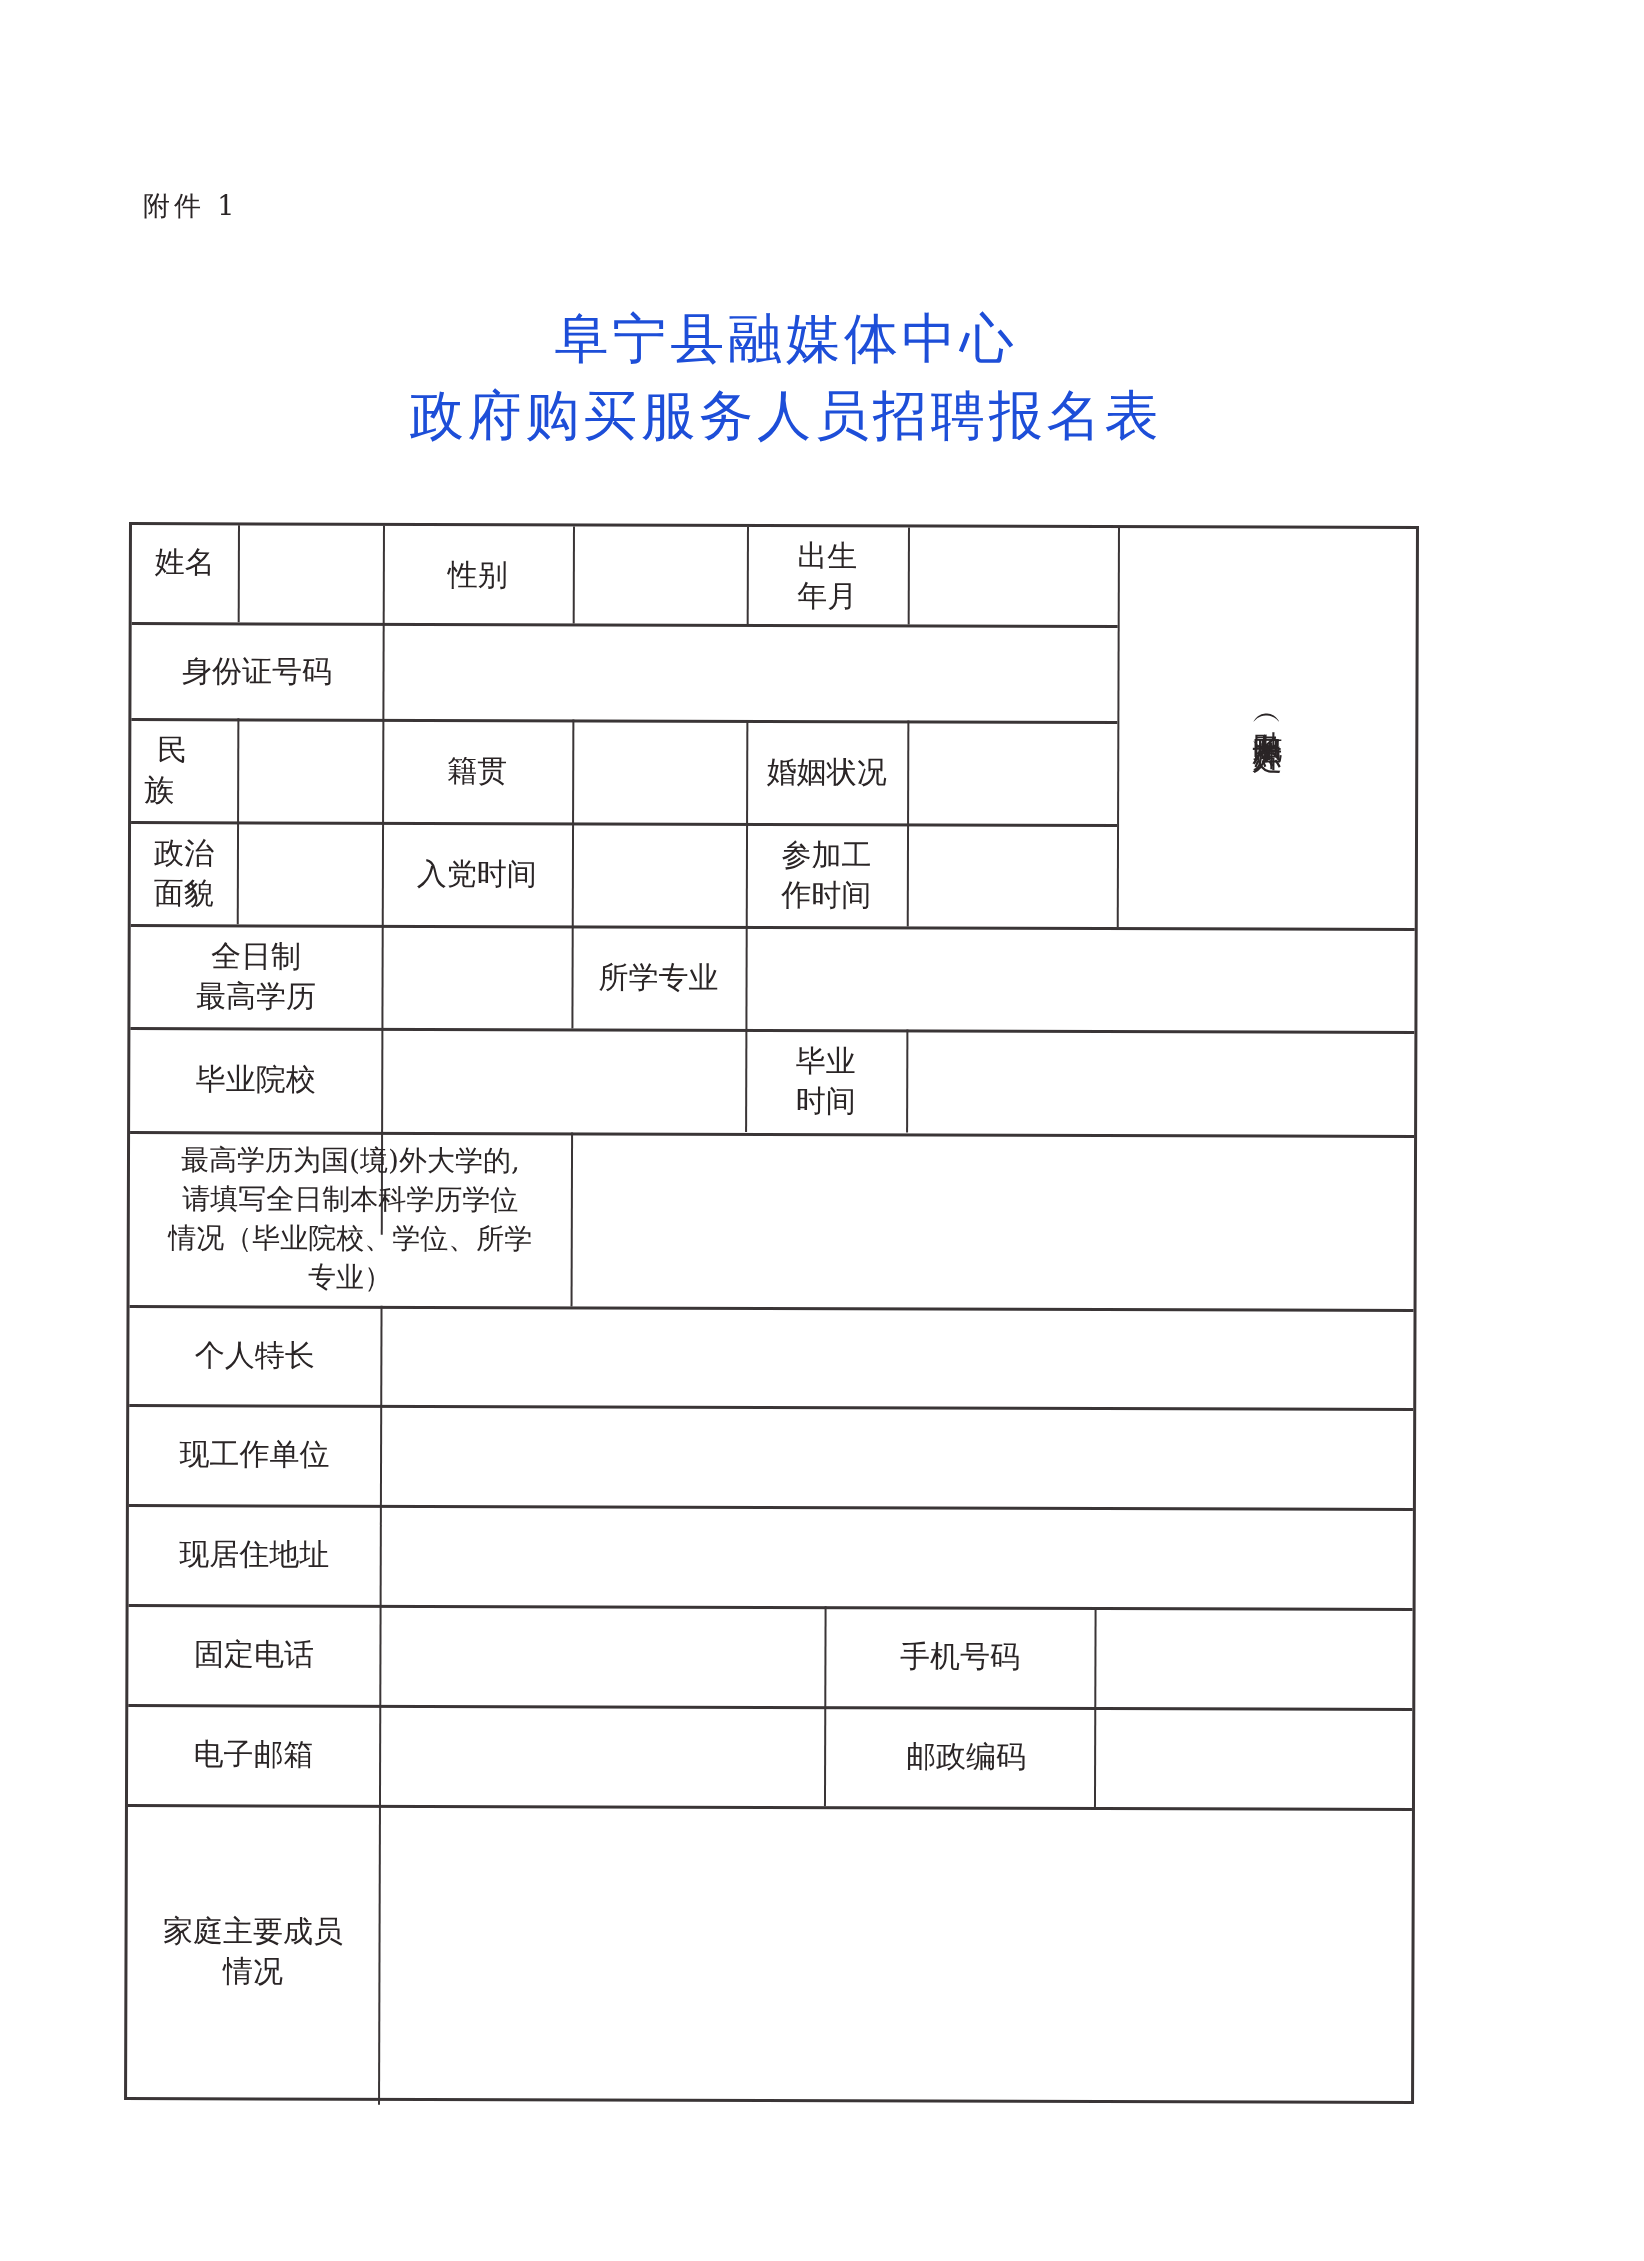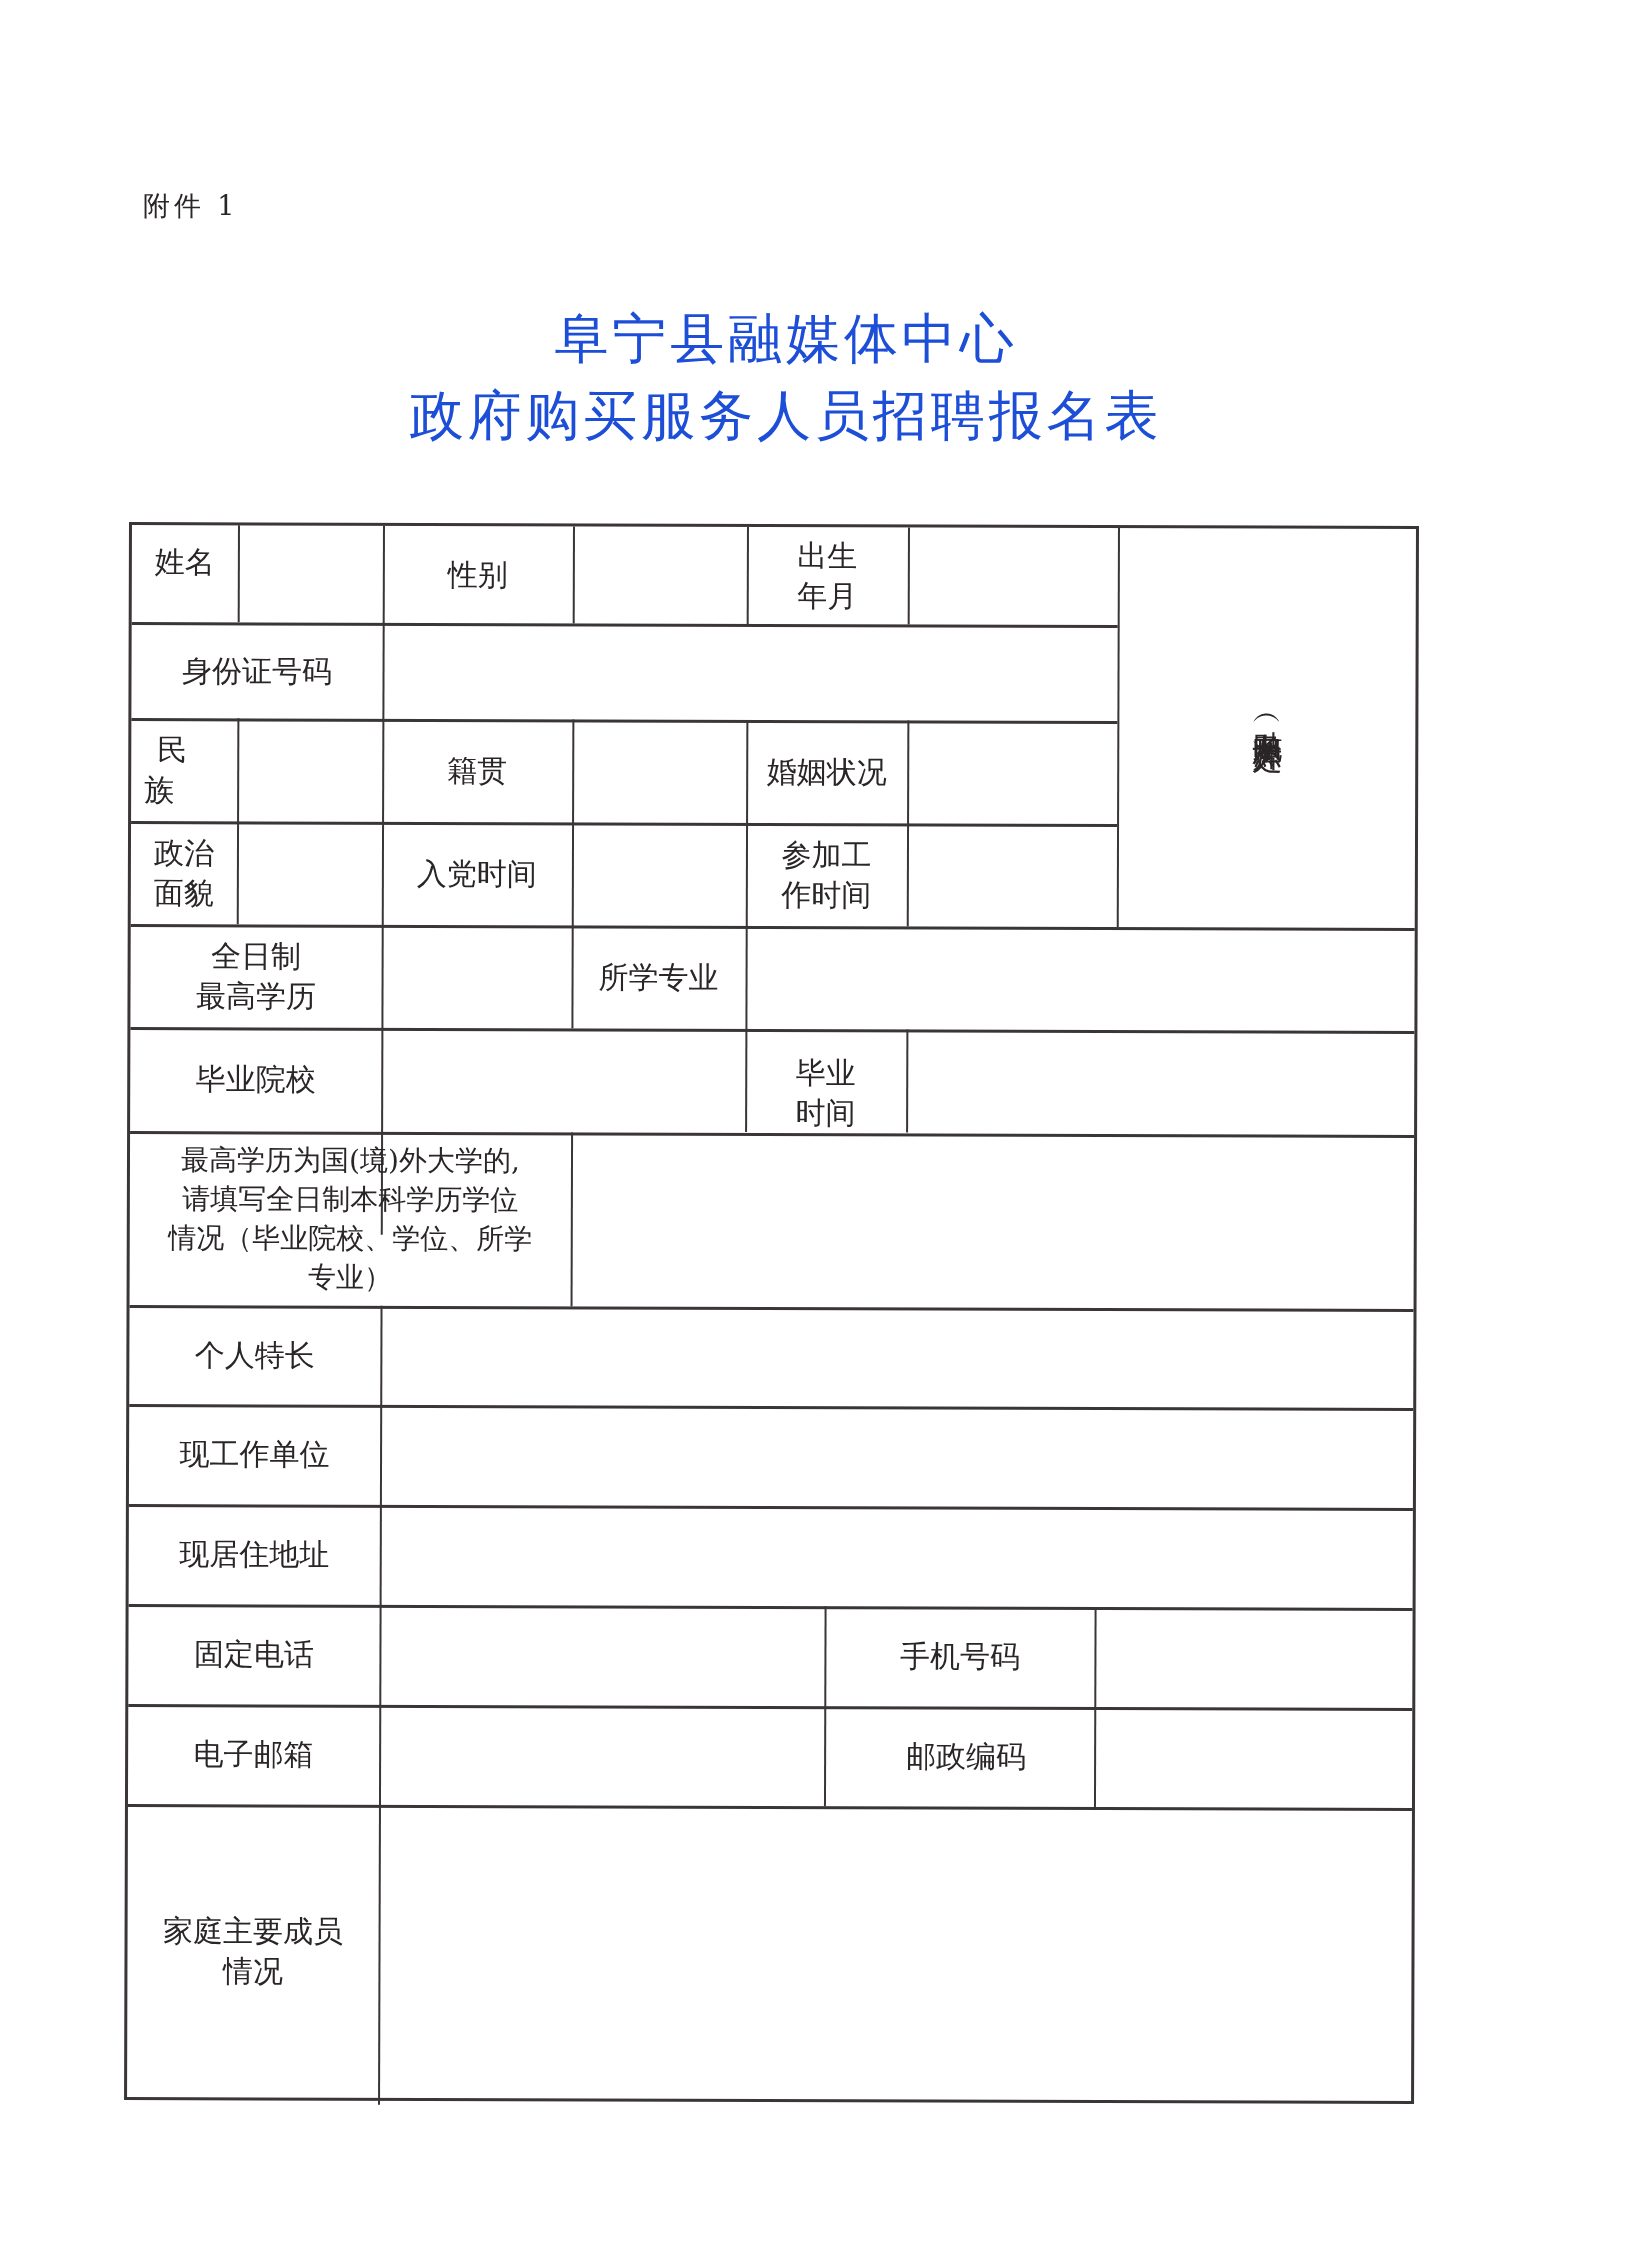--- a/index.html
+++ b/index.html
@@ -116,21 +116,21 @@
   <div class="cell" style="left:0;top:399px;width:251px;height:103px;flex-direction:column;">
     <span>全日制</span>
     <span>最高学历</span>
   </div>
   <div class="cell field" style="left:253px;top:399px;width:188px;height:103px;"></div>
   <div class="cell" style="left:441px;top:399px;width:174px;height:103px;">所学专业</div>
   <div class="cell field" style="left:617px;top:399px;width:667px;height:103px;"></div>
 
   <div class="cell" style="left:0;top:502px;width:251px;height:103px;">毕业院校</div>
   <div class="cell field" style="left:253px;top:502px;width:523px;height:103px;"></div>
-  <div class="cell" style="left:615px;top:514px;width:161px;height:103px;flex-direction:column;">
+  <div class="cell" style="left:615px;top:502px;width:161px;height:103px;flex-direction:column;">
     <span>毕业</span>
     <span>时间</span>
   </div>
   <div class="cell field" style="left:778px;top:502px;width:506px;height:103px;"></div>
 
   <div class="cell small" style="left:0;top:606px;width:441px;height:174px;flex-direction:column;">
     <span>最高学历为国(境)外大学的,</span>
     <span>请填写全日制本科学历学位</span>
     <span>情况（毕业院校、学位、所学</span>
     <span>专业）</span>

